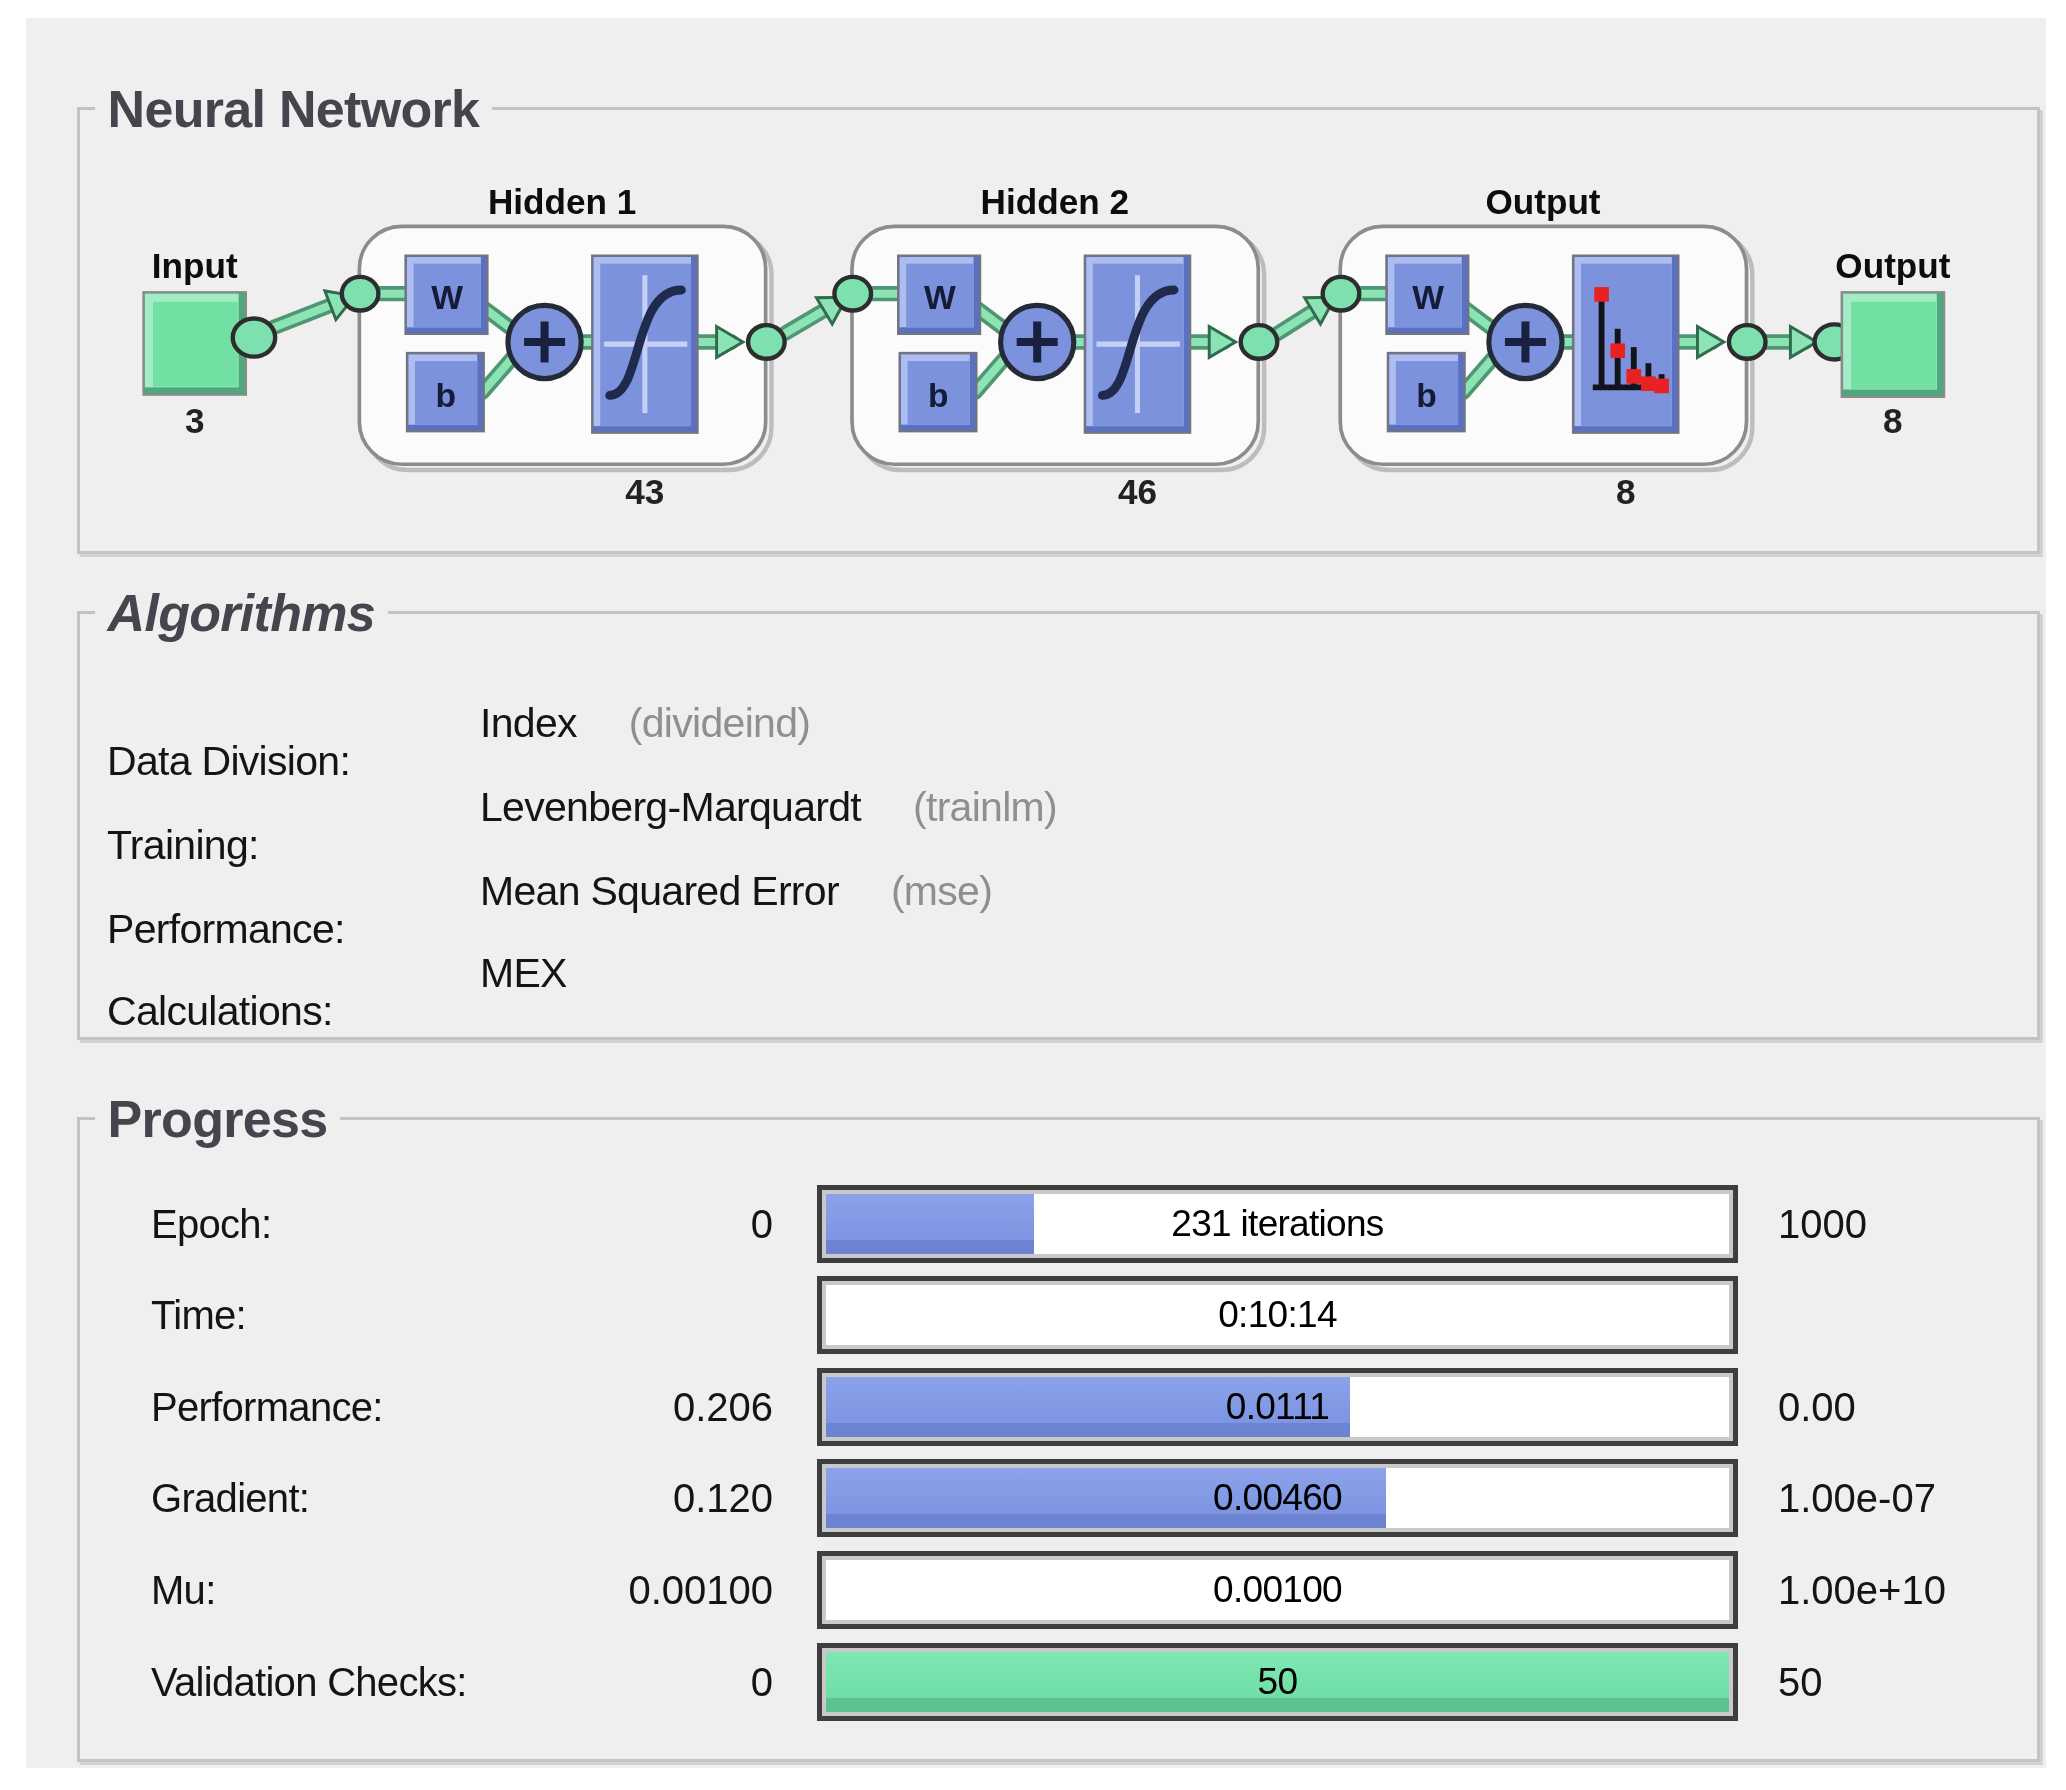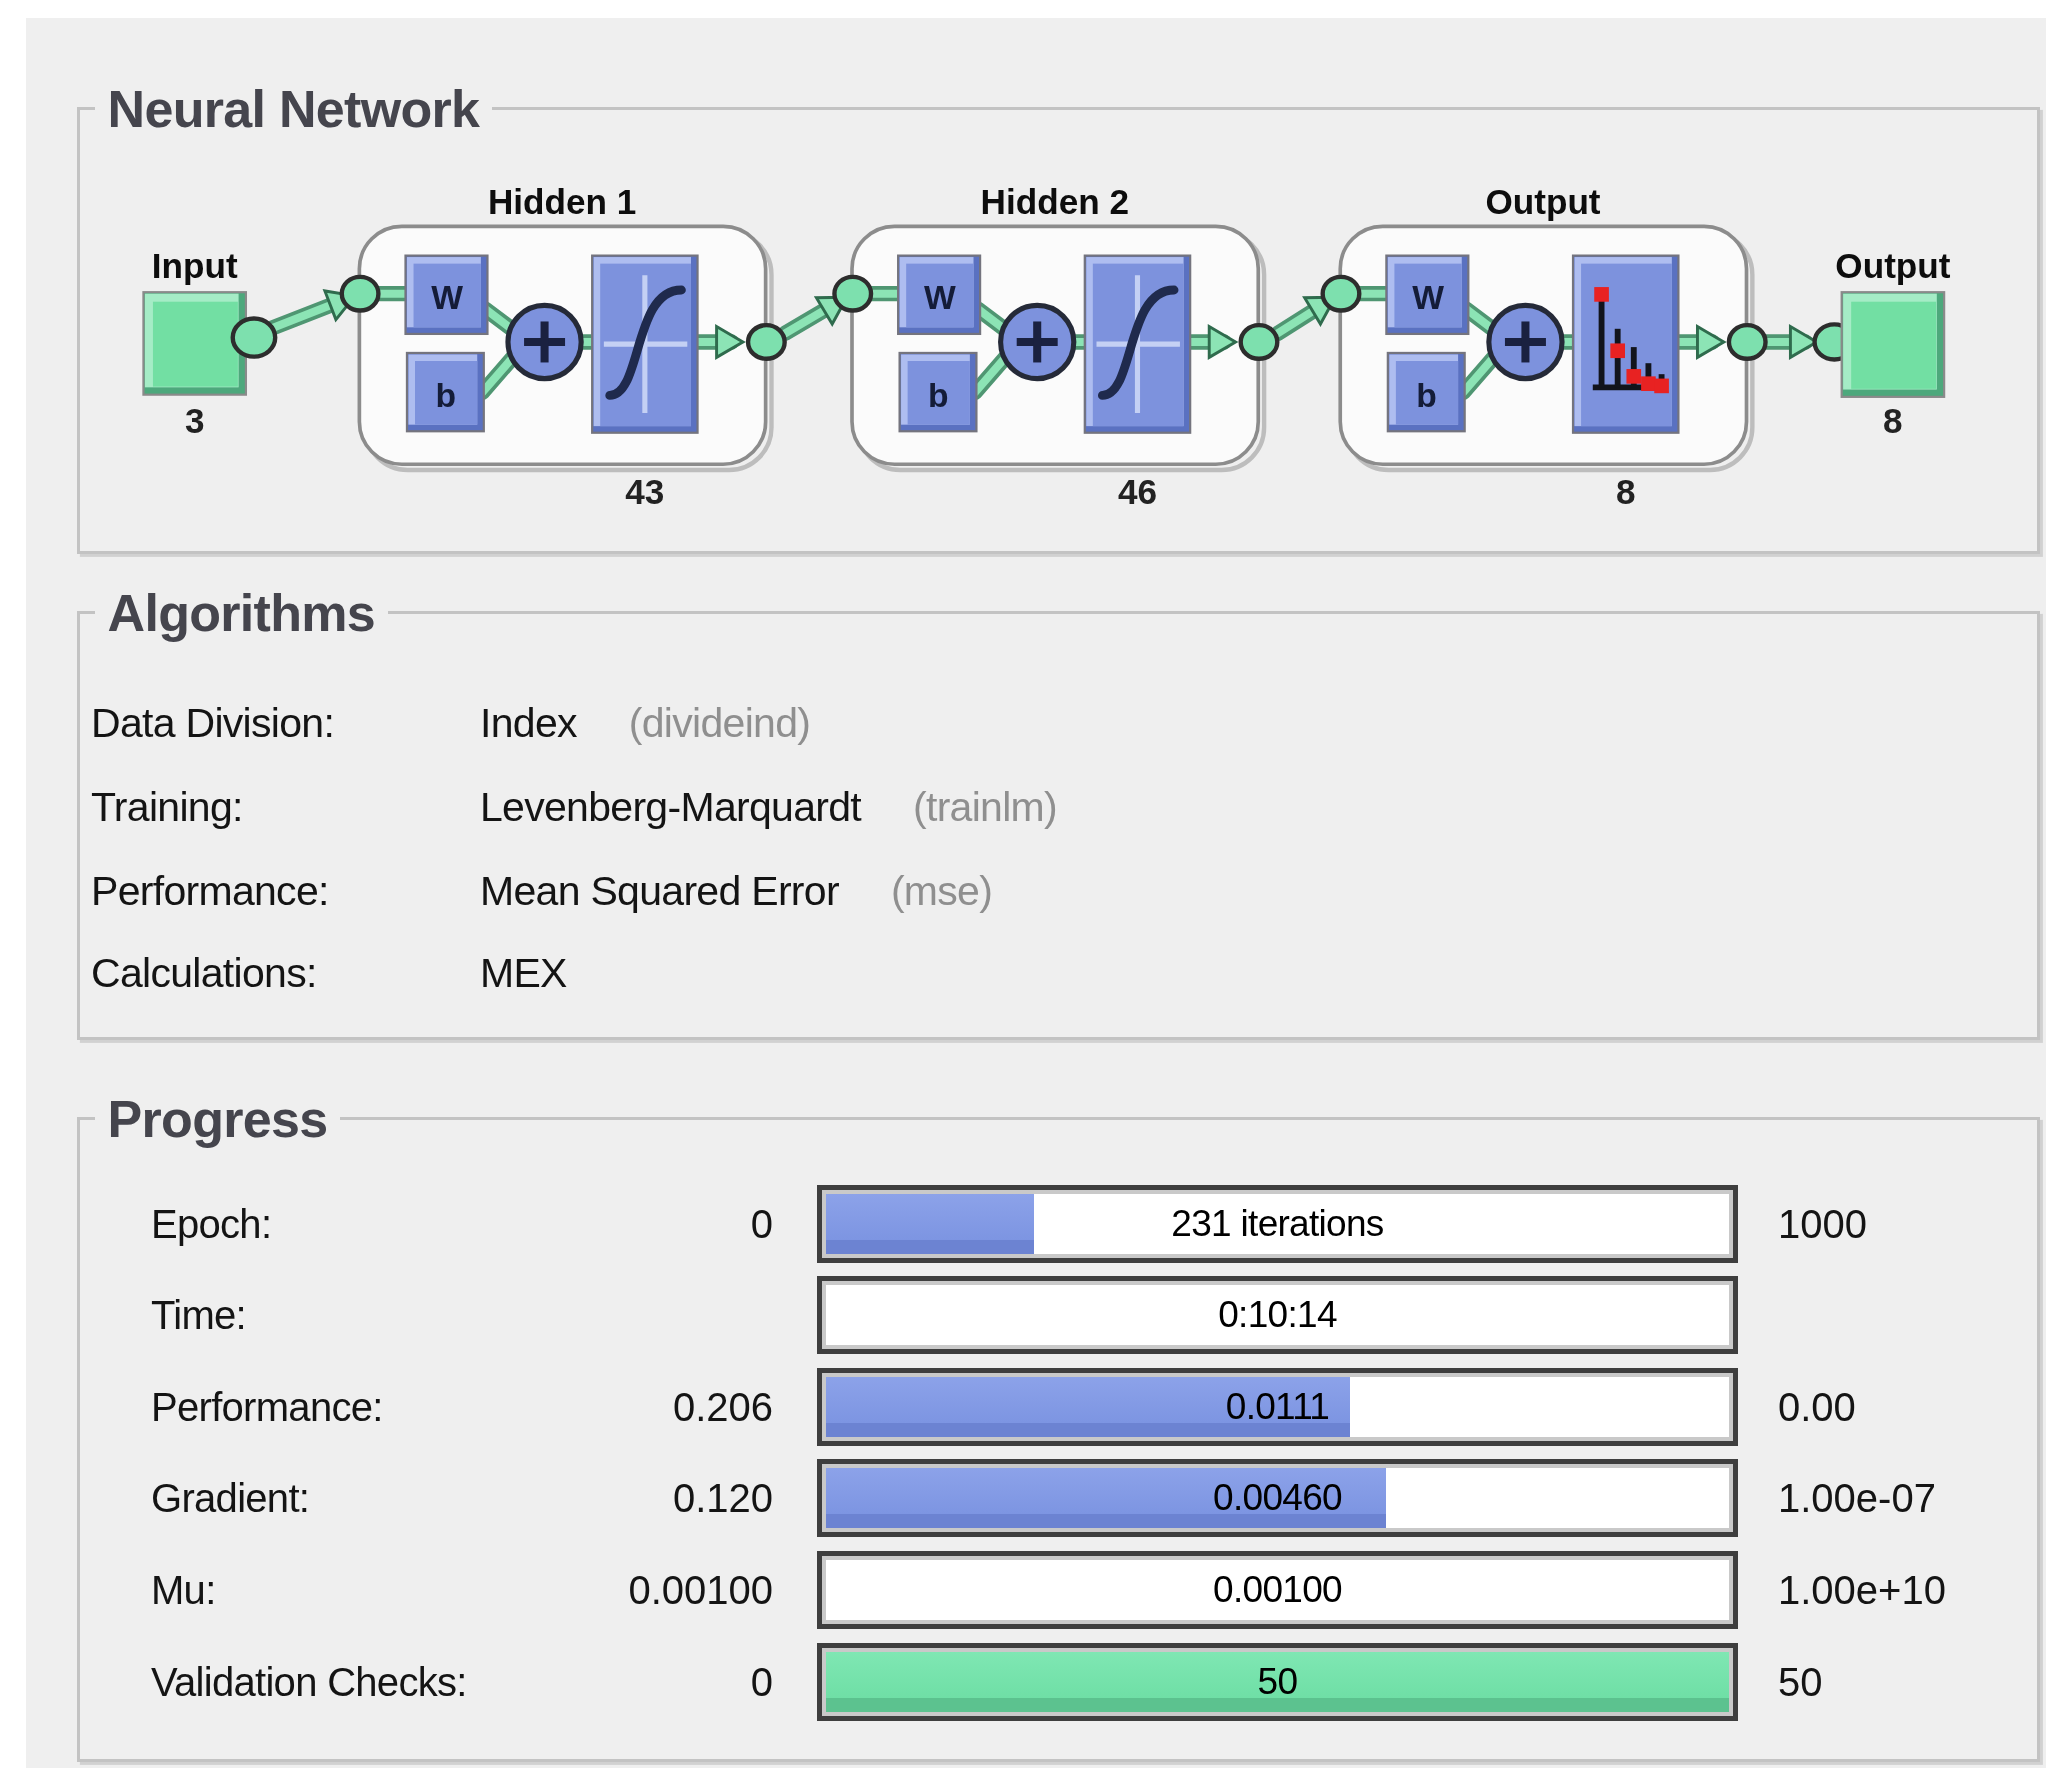--- a/index.html
+++ b/index.html
@@ -18,26 +18,26 @@
     box-shadow:2.9px 2.9px 0 rgba(120,120,120,0.25);
     background:#efefef;
   }
   .group-legend{
     position:absolute;top:-29px;left:14.6px;height:56px;line-height:56px;
     background:#efefef;padding:0 13px;
     font-size:52px;font-weight:bold;color:#45454d;letter-spacing:-0.7px;
     white-space:nowrap;
   }
   #nn-box{top:89px;height:441px;}
-  #alg-box{top:593px;height:423px;}
+  #alg-box{top:593px;height:423px;font-style:italic;}
   #prog-box{top:1099px;height:639px;}
 
   
   .alg-row{position:absolute;height:53px;line-height:53px;font-size:41px;color:#141414;letter-spacing:-0.7px;white-space:nowrap;}
-  .alg-label{position:absolute;left:65px;}
+  .alg-label{position:absolute;left:81px;margin-top:38px;}
   .alg-value{position:absolute;left:454px;}
   .alg-code{color:#8f8f8f;margin-left:52px;}
 
   
   .prog-label{position:absolute;left:81px;width:645px;height:78px;line-height:78px;
     font-size:40px;color:#141414;letter-spacing:-0.7px;white-space:nowrap;margin-left:44px;}
   .prog-min{position:absolute;left:381px;width:366px;height:78px;line-height:78px;
     font-size:40px;color:#141414;text-align:right;}
   .prog-max{position:absolute;left:1752px;width:308px;height:78px;line-height:78px;
     font-size:40px;color:#141414;text-align:left;white-space:nowrap;}

